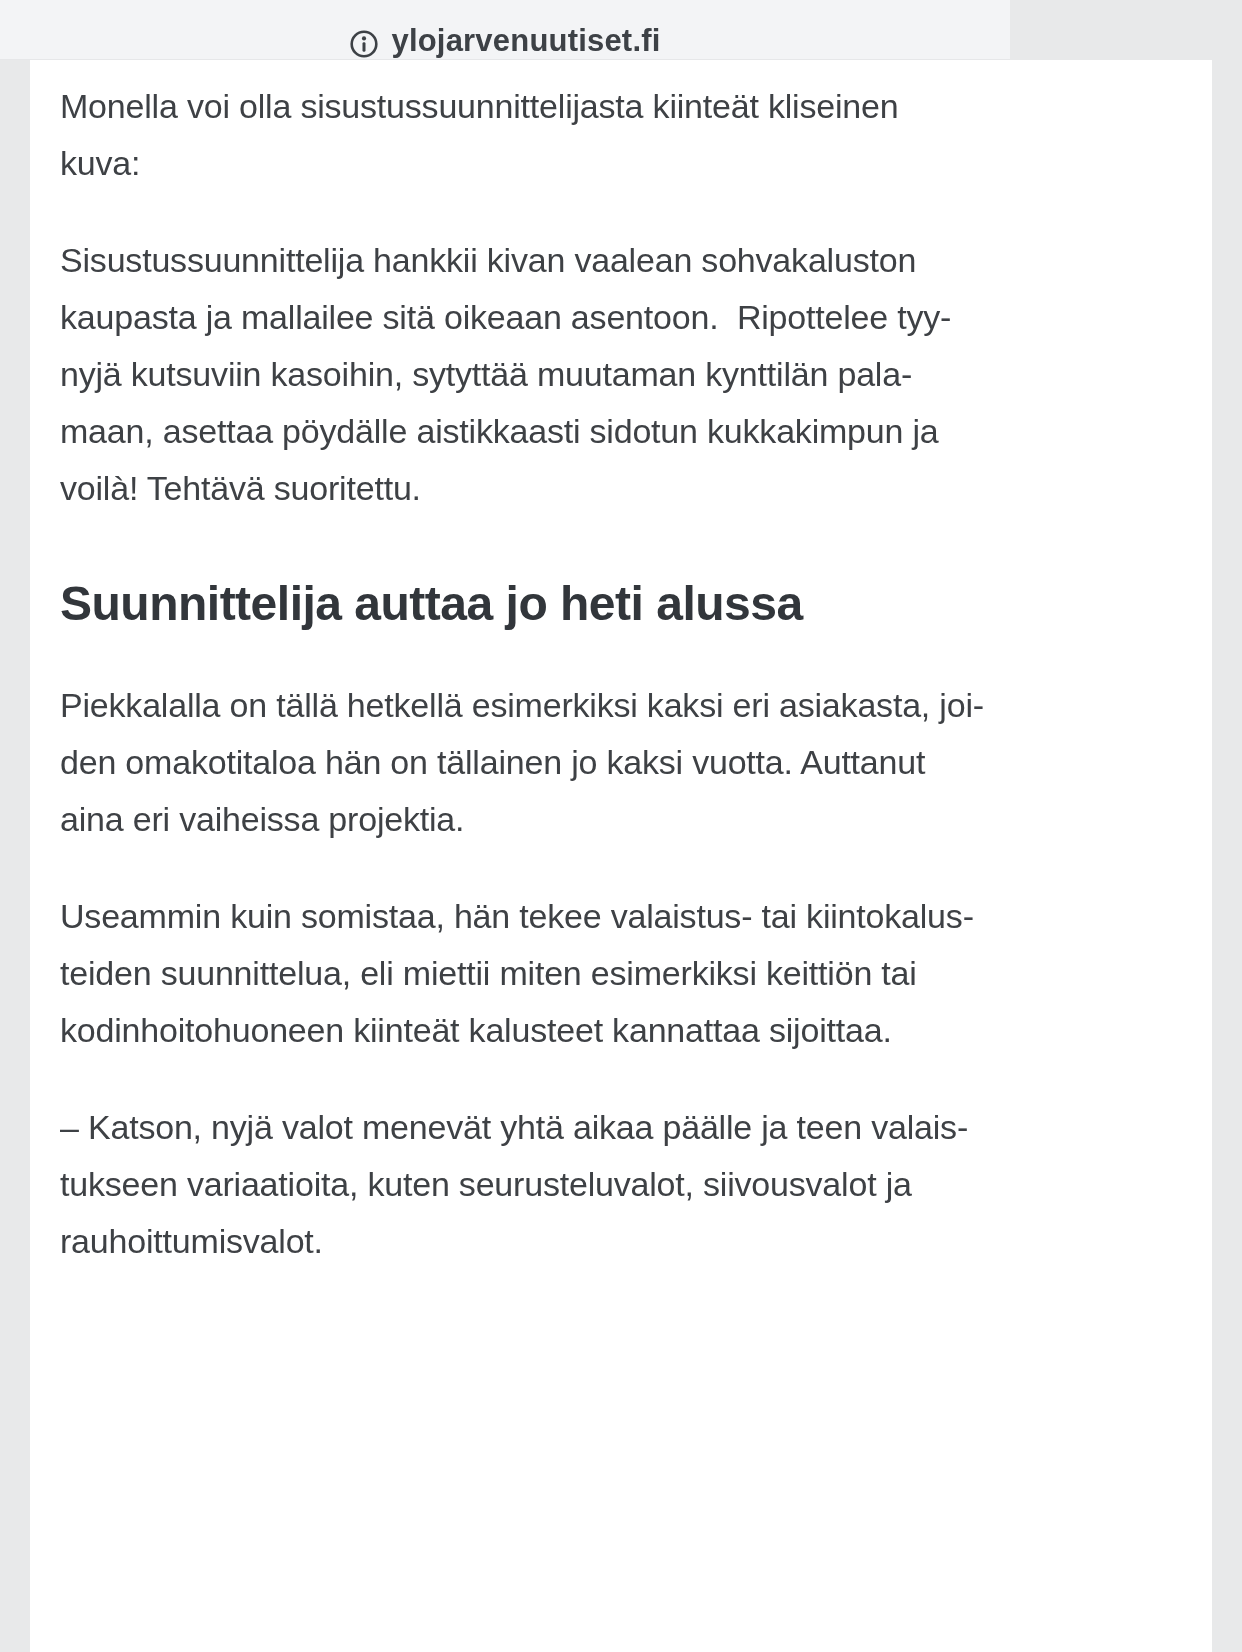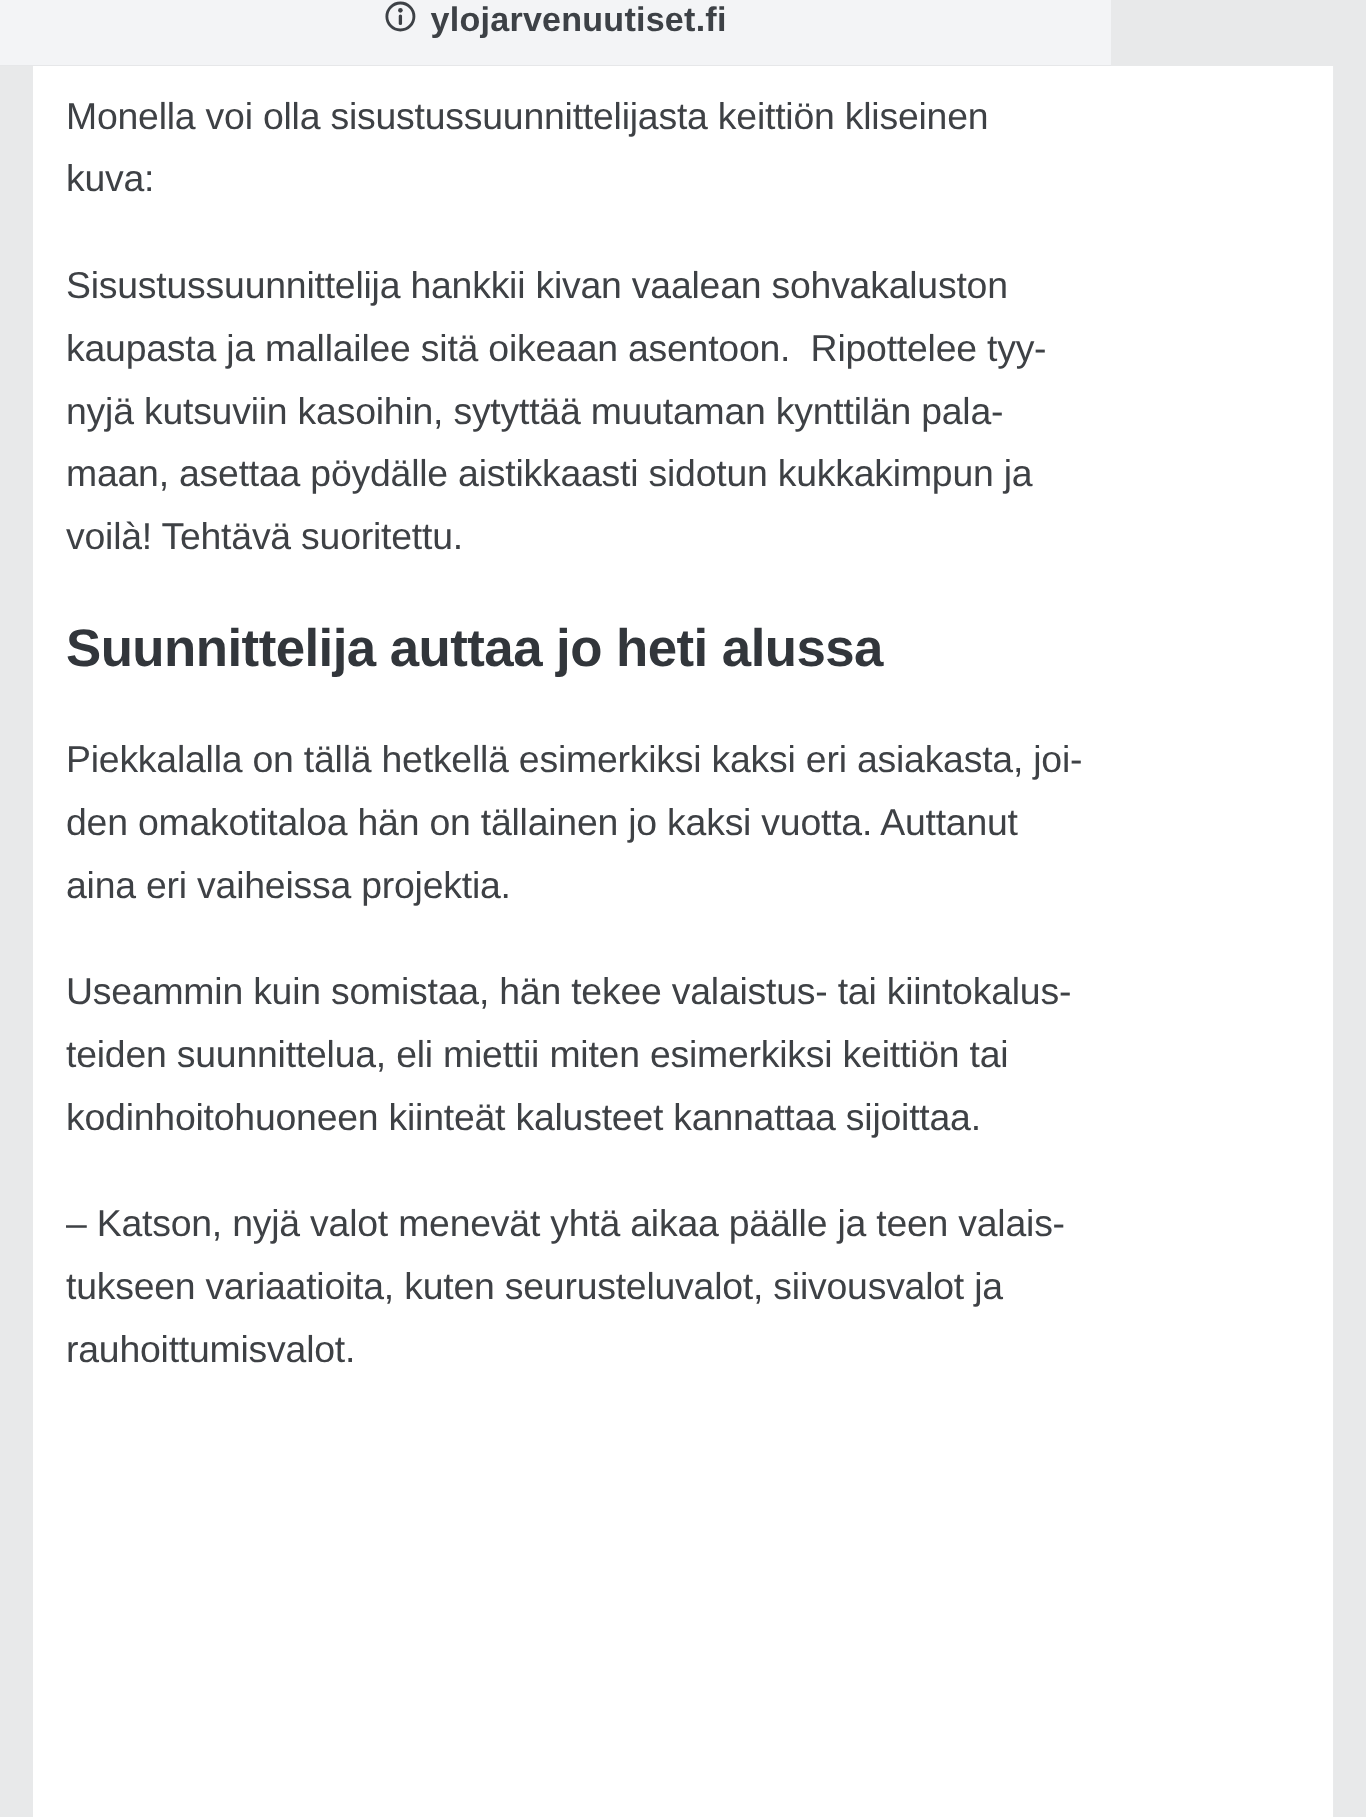--- a/index.html
+++ b/index.html
@@ -16,21 +16,21 @@
   }
   
   .urlbar {
     position: absolute;
     top: 0; left: 0;
     width: 1010px;
     height: 60px;
     background: #f3f4f6;
     border-bottom: 1px solid rgba(0,0,0,0.05);
     display: flex;
-    align-items: flex-start;
+    align-items: flex-end;
     justify-content: center;
     gap: 12px;
     box-sizing: border-box;
     z-index: 2;
   }
   .urlbar .domain {
     font-size: 31px;
     font-weight: 600;
     color: #3d4146;
     letter-spacing: 0.2px;
@@ -64,21 +64,21 @@
   }
   article p {
     margin: 0 0 40px 0;
     font-size: 34px;
     line-height: 57px;
     color: #3e4145;
     letter-spacing: -0.2px;
     white-space: pre-wrap;
   }
   article h2 {
-    margin: 44px 0 44px 0;
+    margin: 58px 0 44px 0;
     font-size: 48px;
     line-height: 58px;
     font-weight: 700;
     color: #32363b;
     letter-spacing: -0.5px;
     white-space: pre-wrap;
   }
 </style>
 </head>
 <body>
@@ -92,21 +92,21 @@
     </svg>
   </span>
   <span class="domain">ylojarvenuutiset.fi</span>
 </div>
 
 <div class="gutter left"></div>
 <div class="gutter right"></div>
 
 <div class="sheet">
   <article>
-    <p>Monella voi olla sisustussuunnittelijasta keittiön kliseinen
+    <p>Monella voi olla sisustussuunnittelijasta kiinteät kliseinen
 kuva:</p>
     <p>Sisustussuunnittelija hankkii kivan vaalean sohvakaluston
 kaupasta ja mallailee sitä oikeaan asentoon.  Ripottelee tyy-
 nyjä kutsuviin kasoihin, sytyttää muutaman kynttilän pala-
 maan, asettaa pöydälle aistikkaasti sidotun kukkakimpun ja
 voilà! Tehtävä suoritettu.</p>
     <h2>Suunnittelija auttaa jo heti alussa</h2>
     <p>Piekkalalla on tällä hetkellä esimerkiksi kaksi eri asiakasta, joi-
 den omakotitaloa hän on tällainen jo kaksi vuotta. Auttanut
 aina eri vaiheissa projektia.</p>

